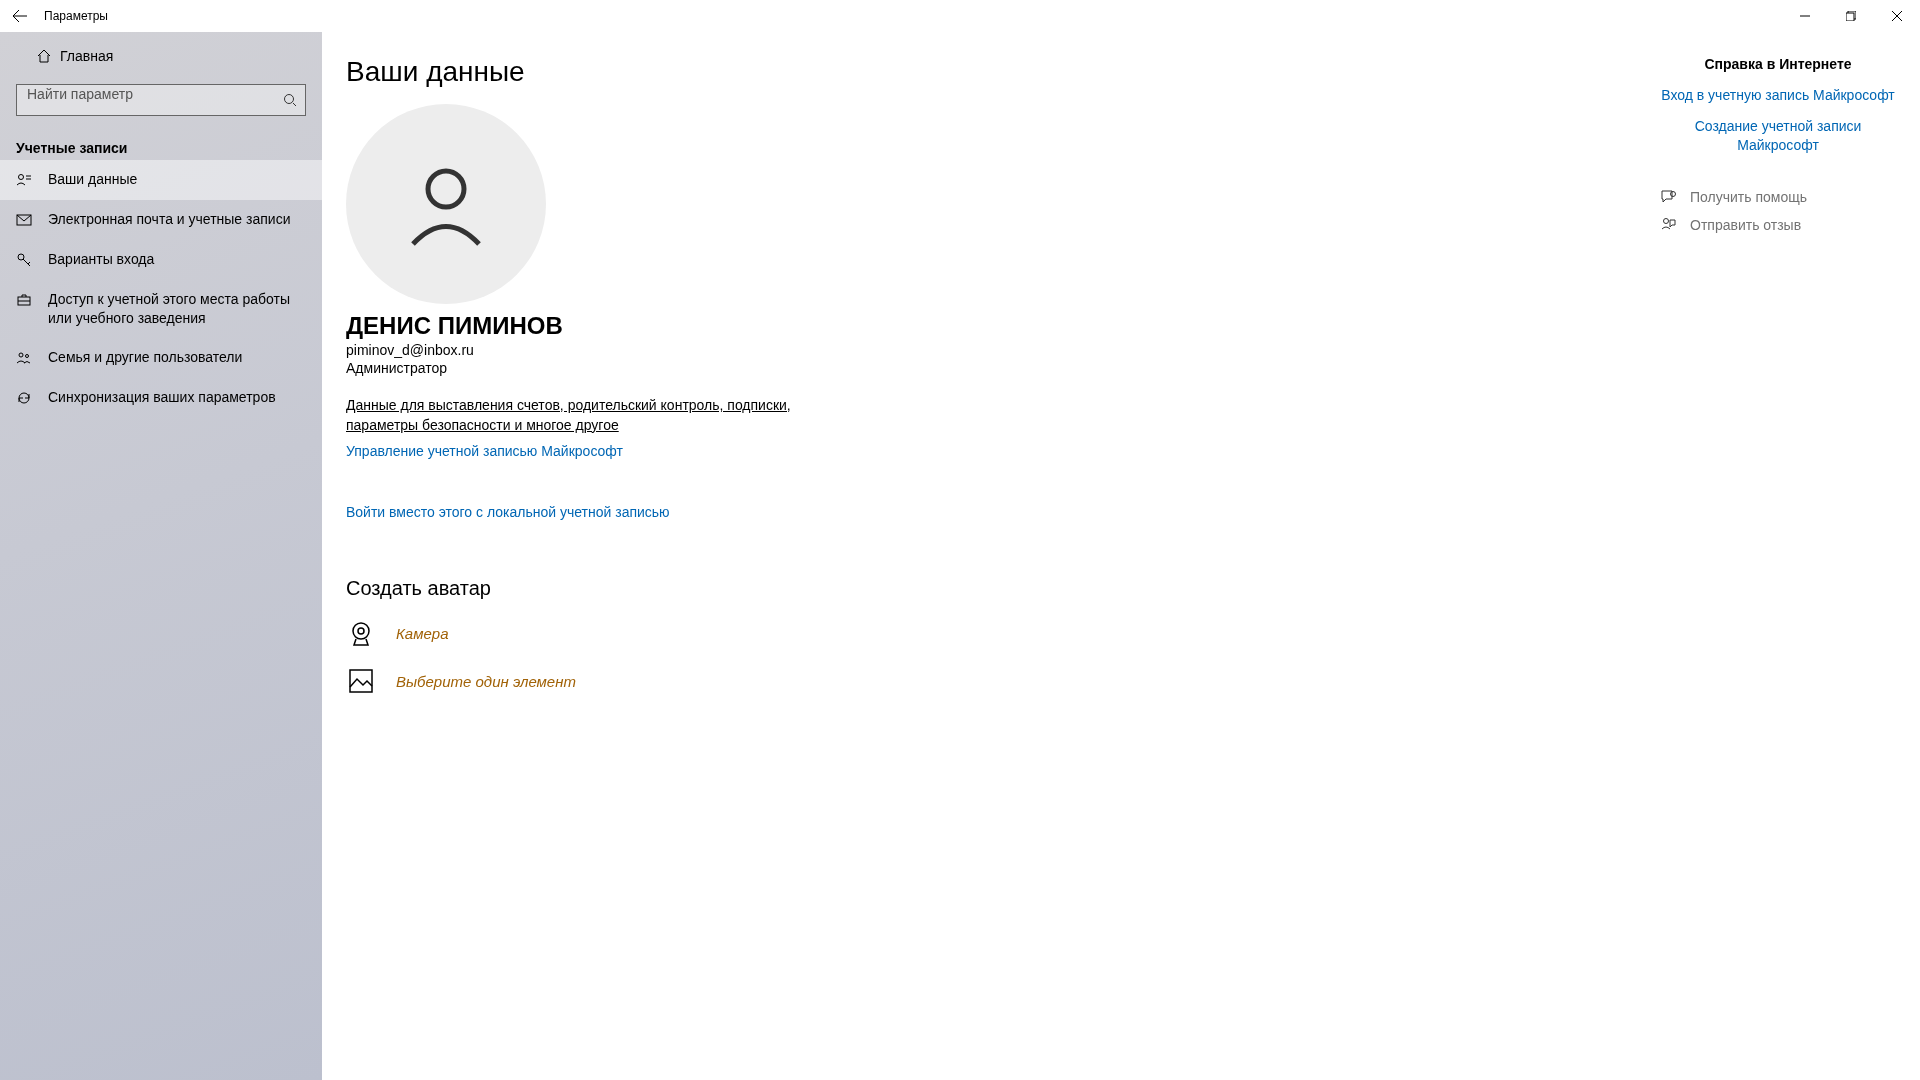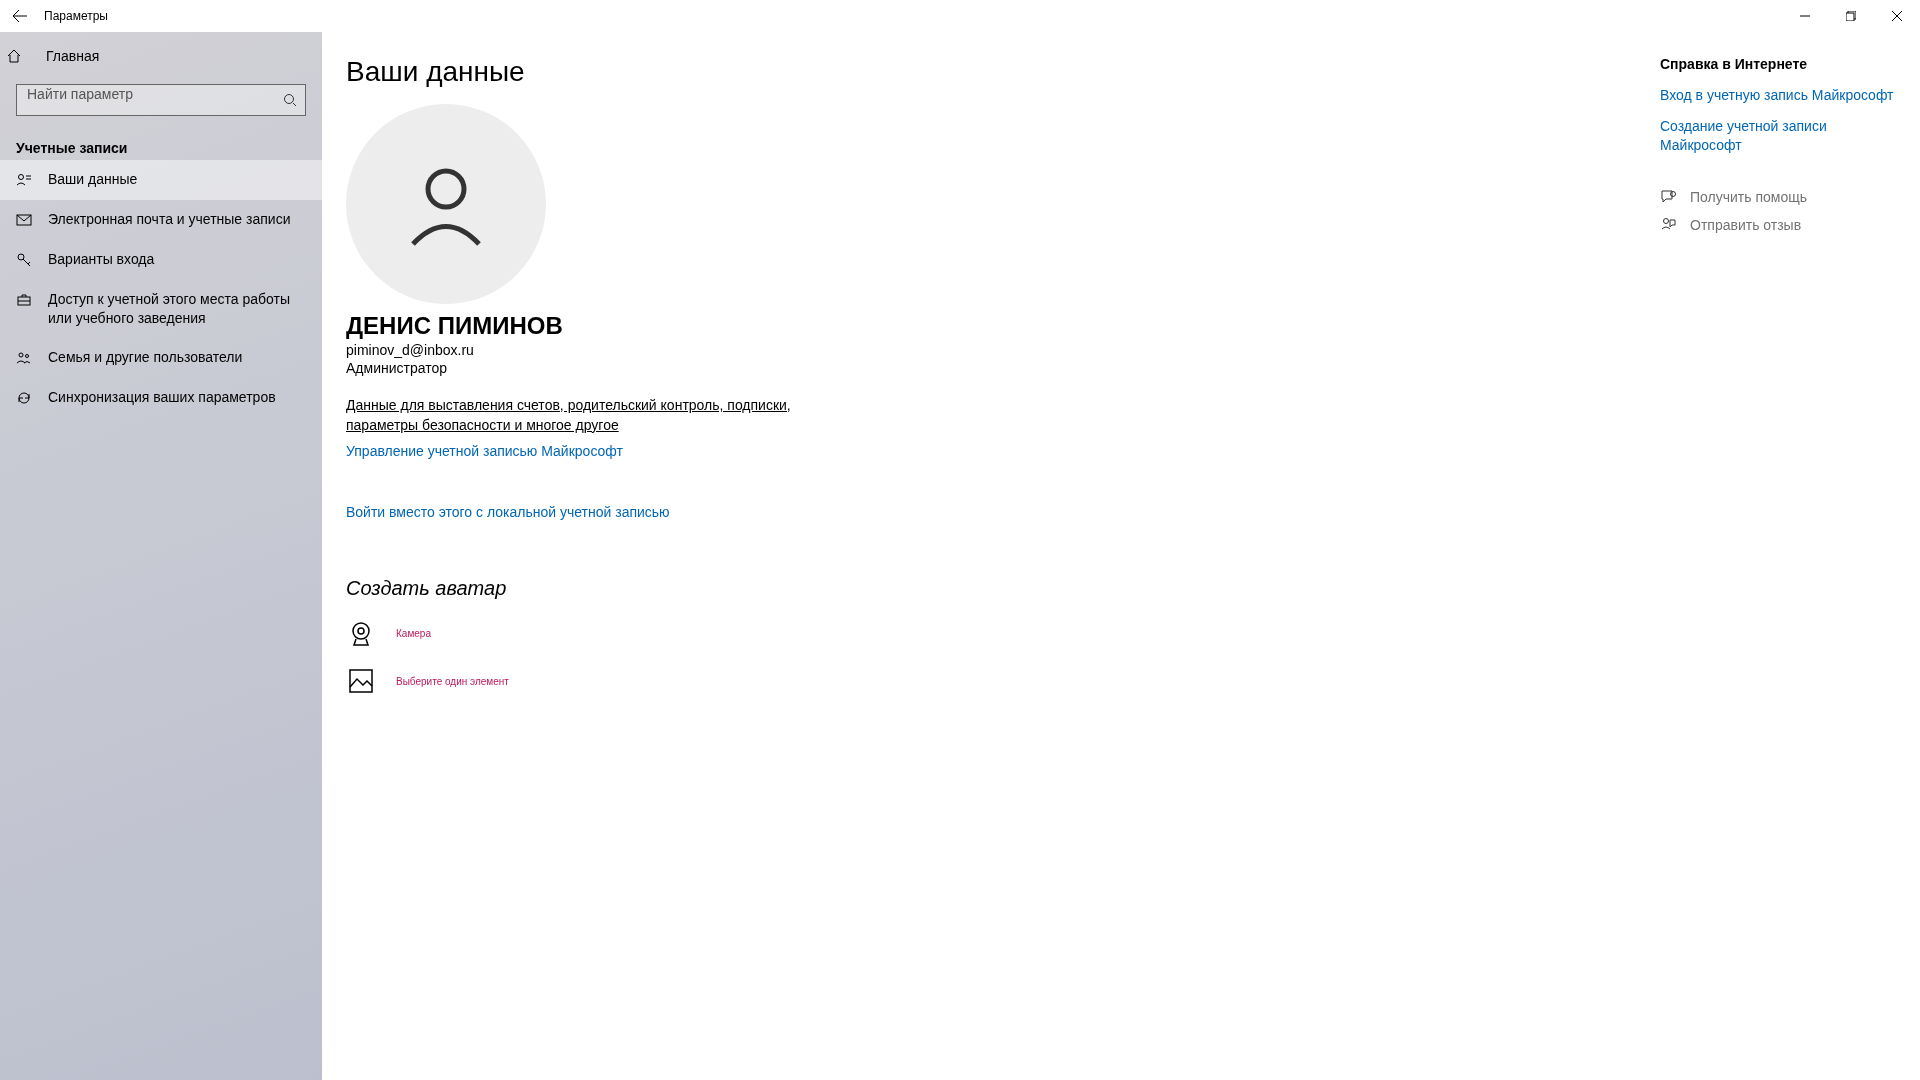--- a/index.html
+++ b/index.html
@@ -7,21 +7,21 @@
   .window { position: relative; width: 1920px; height: 1080px; display: flex; flex-direction: column; }
   .titlebar { height: 32px; display: flex; align-items: center; justify-content: space-between; padding-left: 8px; }
   .titlebar-left { display: flex; align-items: center; gap: 12px; }
   .back-btn { width: 24px; height: 24px; display:flex; align-items:center; justify-content:center; cursor:pointer; }
   .title-text { font-size: 12px; color: #000; }
   .win-controls { display: flex; }
   .win-btn { width: 46px; height: 32px; display:flex; align-items:center; justify-content:center; cursor:pointer; }
   .win-btn svg { pointer-events:none; }
   .body { flex:1; display:flex; }
   .sidebar { width: 322px; background: linear-gradient(160deg, #d1d1d6 0%, #c7c9d3 45%, #bcc0ce 100%); padding-top: 4px; }
-  .home-row { display:flex; align-items:center; gap: 24px; height: 40px; padding: 0 6px; cursor:pointer; }
+  .home-row { display:flex; align-items:center; gap: 8px; height: 40px; padding: 0 28px; cursor:pointer;margin-left:8px; }
   .home-row .icon { width:16px; height:16px; }
   .home-row .label { font-size: 14px; color:#000; }
   .search-wrap { padding: 8px 16px 8px 16px; }
   .search { position:relative; width: 290px; height: 32px; background: rgba(255,255,255,0.35); border: 1px solid #666; }
   .search input { width:100%; height:100%; border:none; background:transparent; padding: 0 30px 16px 10px; font-size:14px; color:#555; outline:none; }
   .search input::placeholder { color:#555; }
   .search .sicon { position:absolute; right:8px; top:8px; }
   .section-header { padding: 16px 16px 4px 16px; font-size: 14px; font-weight:600; color:#000; }
   .nav-item { display:flex; align-items:flex-start; gap: 16px; min-height: 40px; padding: 10px 16px; cursor:pointer; }
   .nav-item.active { background: rgba(255,255,255,0.45); }
@@ -30,25 +30,25 @@
   .content { flex:1; background:#fff; display:flex; }
   .main { flex:1; padding: 24px 0 0 24px; }
   .page-title { font-size: 28px; font-weight: 400; color:#000; margin-bottom: 16px; }
   .avatar { width: 200px; height:200px; border-radius:50%; background:#ededed; display:flex; align-items:center; justify-content:center; margin-bottom: 8px; }
   .user-name { font-size: 24px; font-weight:600; color:#000; margin-top: 4px; }
   .user-email { font-size: 14px; color:#000; margin-top: 2px; }
   .user-role { font-size: 14px; color:#000; margin-top: 2px; }
   .billing-text { font-size: 14px; color:#000; margin-top: 20px; max-width: 470px; line-height:1.4;text-decoration:underline; }
   .link { font-size: 14px; color:#0066b4; margin-top: 8px; cursor:pointer; display:inline-block; }
   .link2 { font-size: 14px; color:#0066b4; margin-top: 44px; cursor:pointer; display:inline-block; }
-  .subheading { font-size: 20px; font-weight:400; color:#000; margin-top: 56px; font-style: italic; }
+  .subheading { font-size: 20px; font-weight:400; color:#000; margin-top: 56px; }
   .option-row { display:flex; align-items:center; gap: 20px; margin-top: 18px; cursor:pointer; }
   .option-row .oicon { width:30px; height:30px; display:flex; align-items:center; justify-content:center; }
-  .option-row .olabel { font-size: 10px; color:#be185d; }
-  .rightcol { width: 260px; padding: 24px 24px 0 0; }
+  .option-row .olabel { font-size: 15px; color:#a16207;font-style:italic; }
+  .rightcol { width: 260px; padding: 24px 24px 0 0; text-align: center; }
   .help-title { font-size: 14px; font-weight:600; color:#000; margin-bottom: 14px; }
   .help-link { font-size: 14px; color:#0066b4; margin-bottom: 12px; cursor:pointer; line-height:1.35; }
   .support-row { display:flex; align-items:center; gap: 14px; margin-top: 34px; cursor:pointer; }
   .support-row + .support-row { margin-top: 12px; }
   .support-row .sicon2 { width:16px; height:16px; }
   .support-row .slabel { font-size: 14px; color:#737373; }
 </style>
 </head>
 <body>
 

